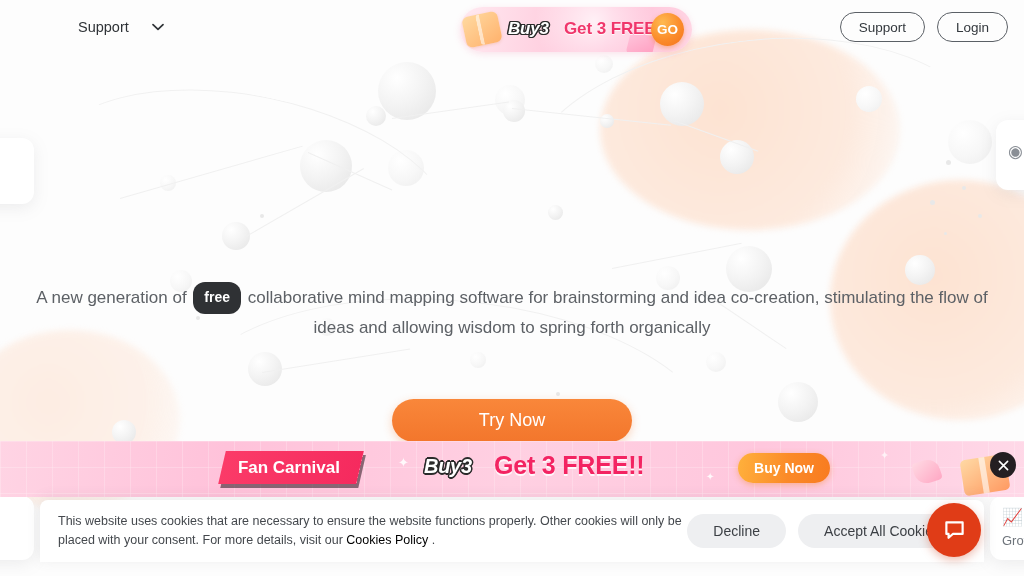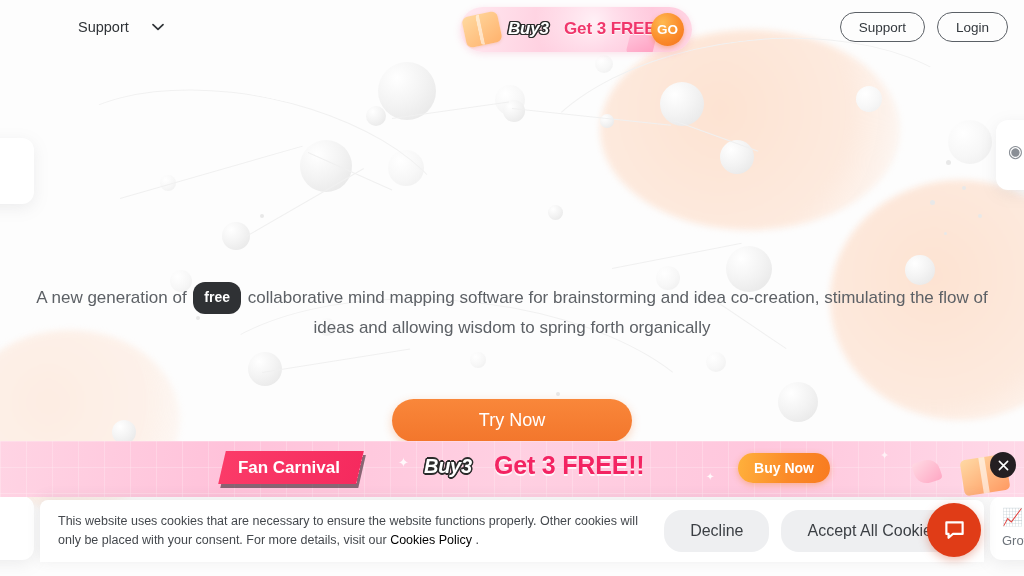--- a/index.html
+++ b/index.html
@@ -456,27 +456,27 @@
     color: #000000;
     cursor: pointer;
   }
   .cookie-actions {
     margin-left: auto;
     display: flex;
     align-items: center;
     gap: 12px;
   }
   .btn-cookie {
-    height: 42px;
+    height: 34px;
     padding: 0 26px;
     border: none;
     border-radius: 18px;
     background: #eeeff1;
     font-family: inherit;
-    font-size: 16px;
+    font-size: 14px;
     color: #3b3f44;
     cursor: pointer;
     white-space: nowrap;
   }
 
   
   .chat-fab {
     position: absolute;
     right: 43px;
     top: 503px;

